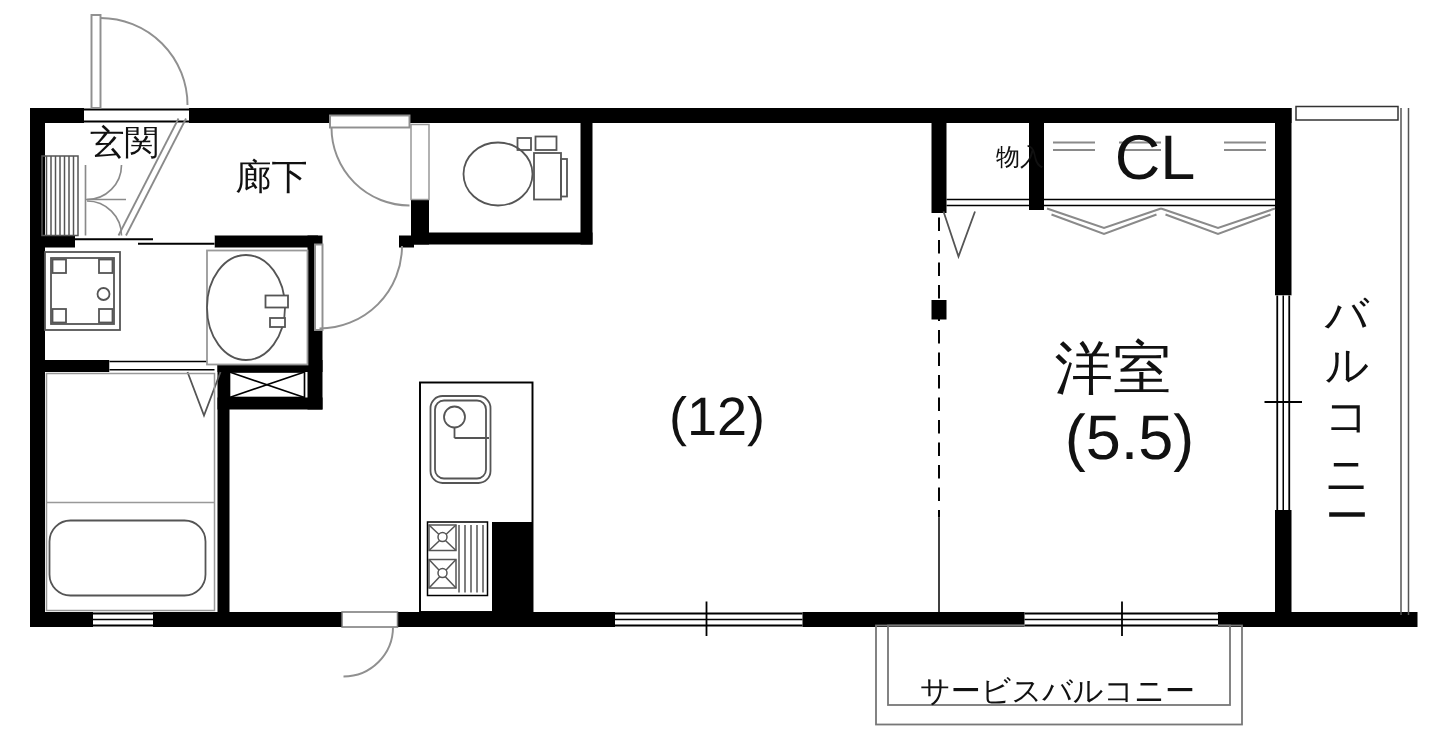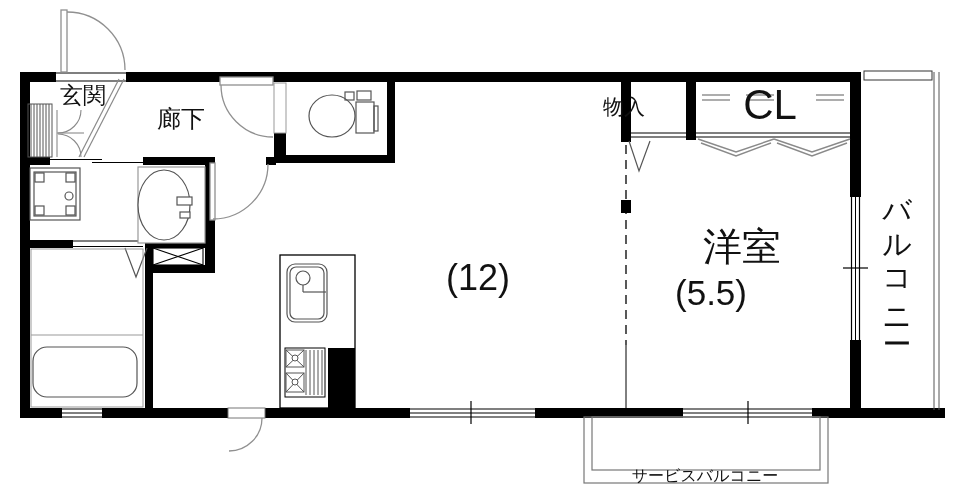--- a/index.html
+++ b/index.html
@@ -248,20 +248,20 @@
         <line x1="286" y1="392" x2="304" y2="373" stroke="#555"></line>
         <circle cx="295" cy="382" r="3" fill="#fff" stroke="#555"></circle>
       </g>
     </g>
   </g>
 </svg>
 
 <div class="label" style="left:83px;top:95px;font-size:23px;">玄関</div>
 <div class="label" style="left:181px;top:119px;font-size:24px;">廊下</div>
 <div class="label" style="left:478px;top:278px;font-size:36px;text-align:center;">(12)</div>
-<div class="label" style="left:624px;top:106px;font-size:21px;">物入</div>
+<div class="label" style="left:680px;top:106px;font-size:16px;">物入</div>
 <div class="label" style="left:742px;top:246px;font-size:39px;">洋室</div>
 <div class="label" style="left:770px;top:105px;font-size:42px;">CL</div>
-<div class="label" style="left:711px;top:292px;font-size:35px;">(5.5)</div>
+<div class="label" style="left:753px;top:292px;font-size:42px;">(5.5)</div>
 <div class="label vertical" style="left:897px;top:255px;font-size:29px;">バルコニー</div>
-<div class="label" style="left:705px;top:476px;font-size:16px;">サービスバルコニー</div>
+<div class="label" style="left:705px;top:461px;font-size:20px;">サービスバルコニー</div>
 
 </div>
 
 </body></html>

